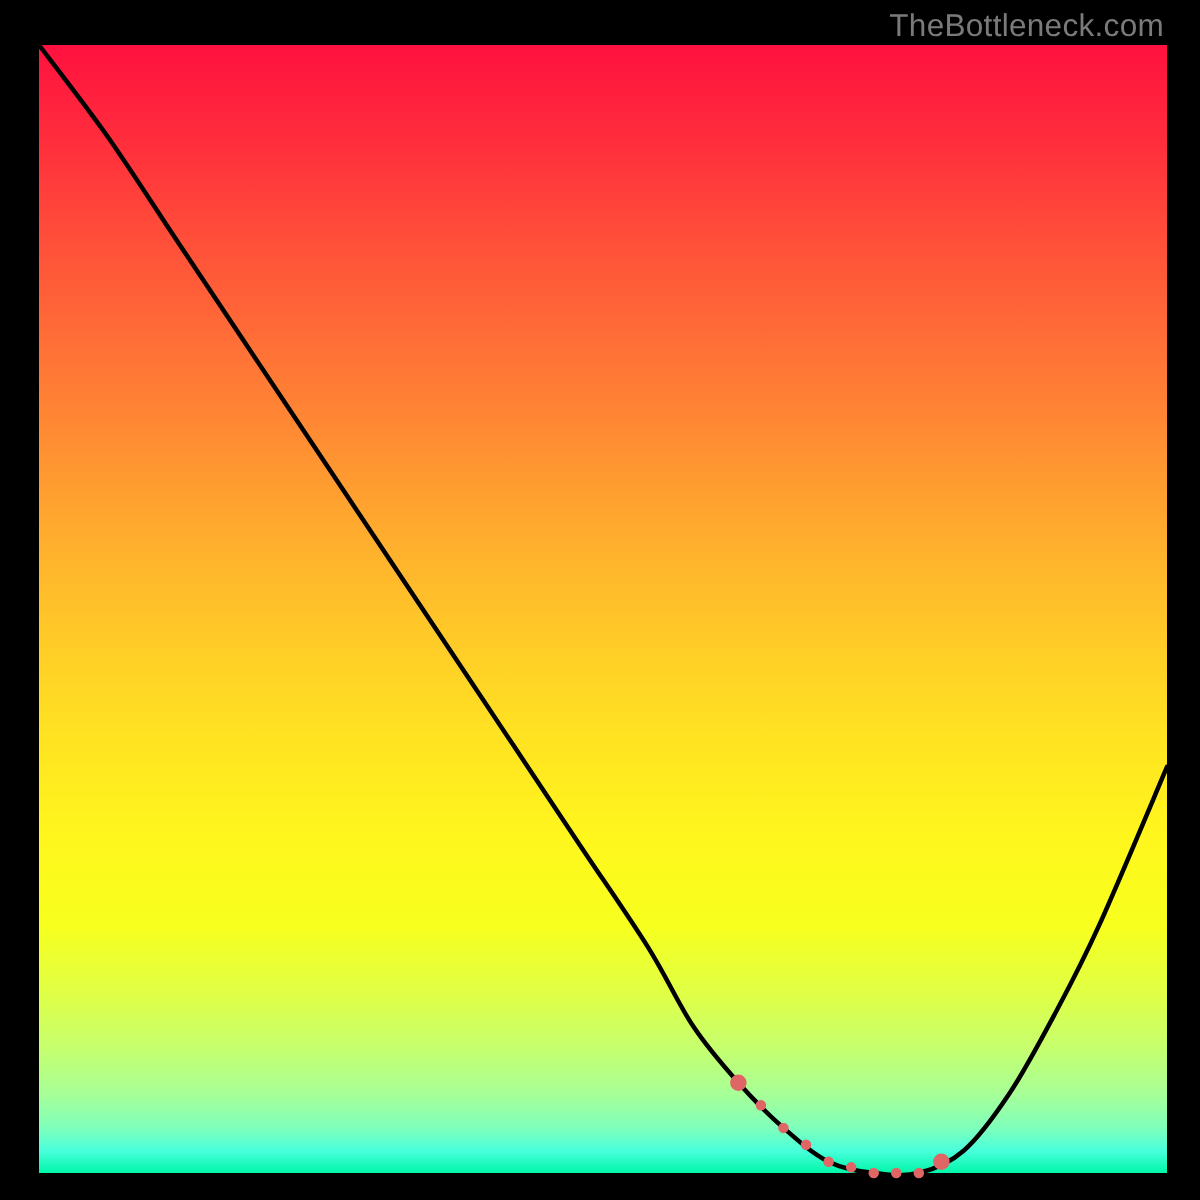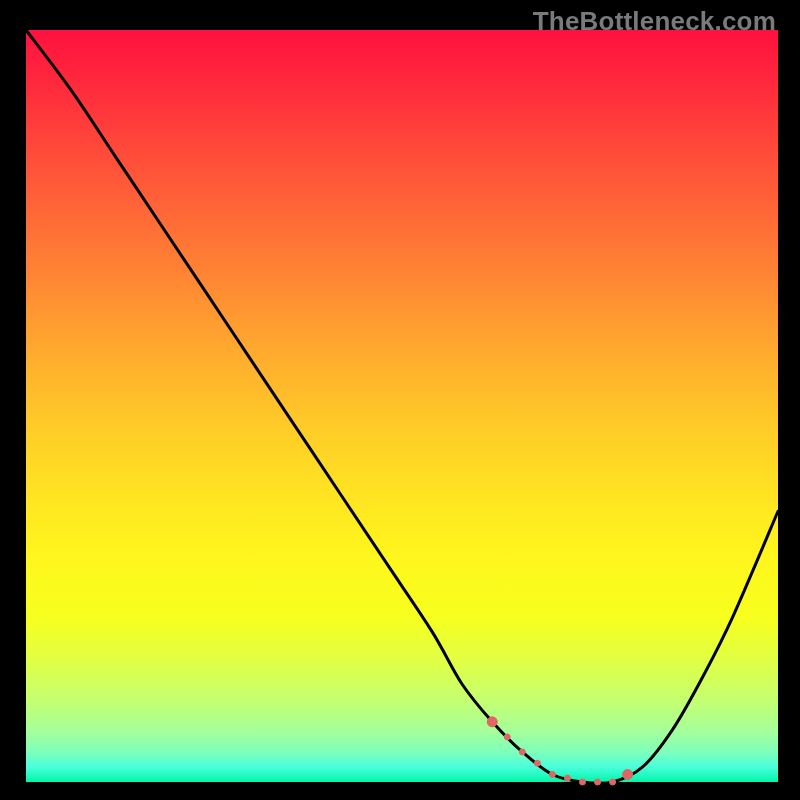--- a/index.html
+++ b/index.html
@@ -16,21 +16,21 @@
       #ffe222 61%,
       #fff61d 70%,
       #f7ff1e 78%,
       #e0ff45 84%,
       #c5ff6f 89%,
       #a7ff97 93%,
       #7fffbb 96%,
       #4affdc 98%,
       #00f7a9 100%);
   }
-  .watermark{position:absolute;right:24px;top:6px;color:#7a7a7a;font-size:26px;font-weight:700;letter-spacing:.2px}
+  .watermark{position:absolute;right:24px;top:6px;color:#7a7a7a;font-size:21px;font-weight:400;letter-spacing:.2px}
   svg.curve{position:absolute;left:26px;top:30px;width:752px;height:752px;overflow:visible}
   .curve-line{fill:none;stroke:#000;stroke-width:3;stroke-linecap:round;stroke-linejoin:round}
   .marker{fill:#e06666;stroke:#e06666}
 </style>
 </head>
 <body>
 
 <div class="frame">
   <div class="plot-bg"></div>
 

